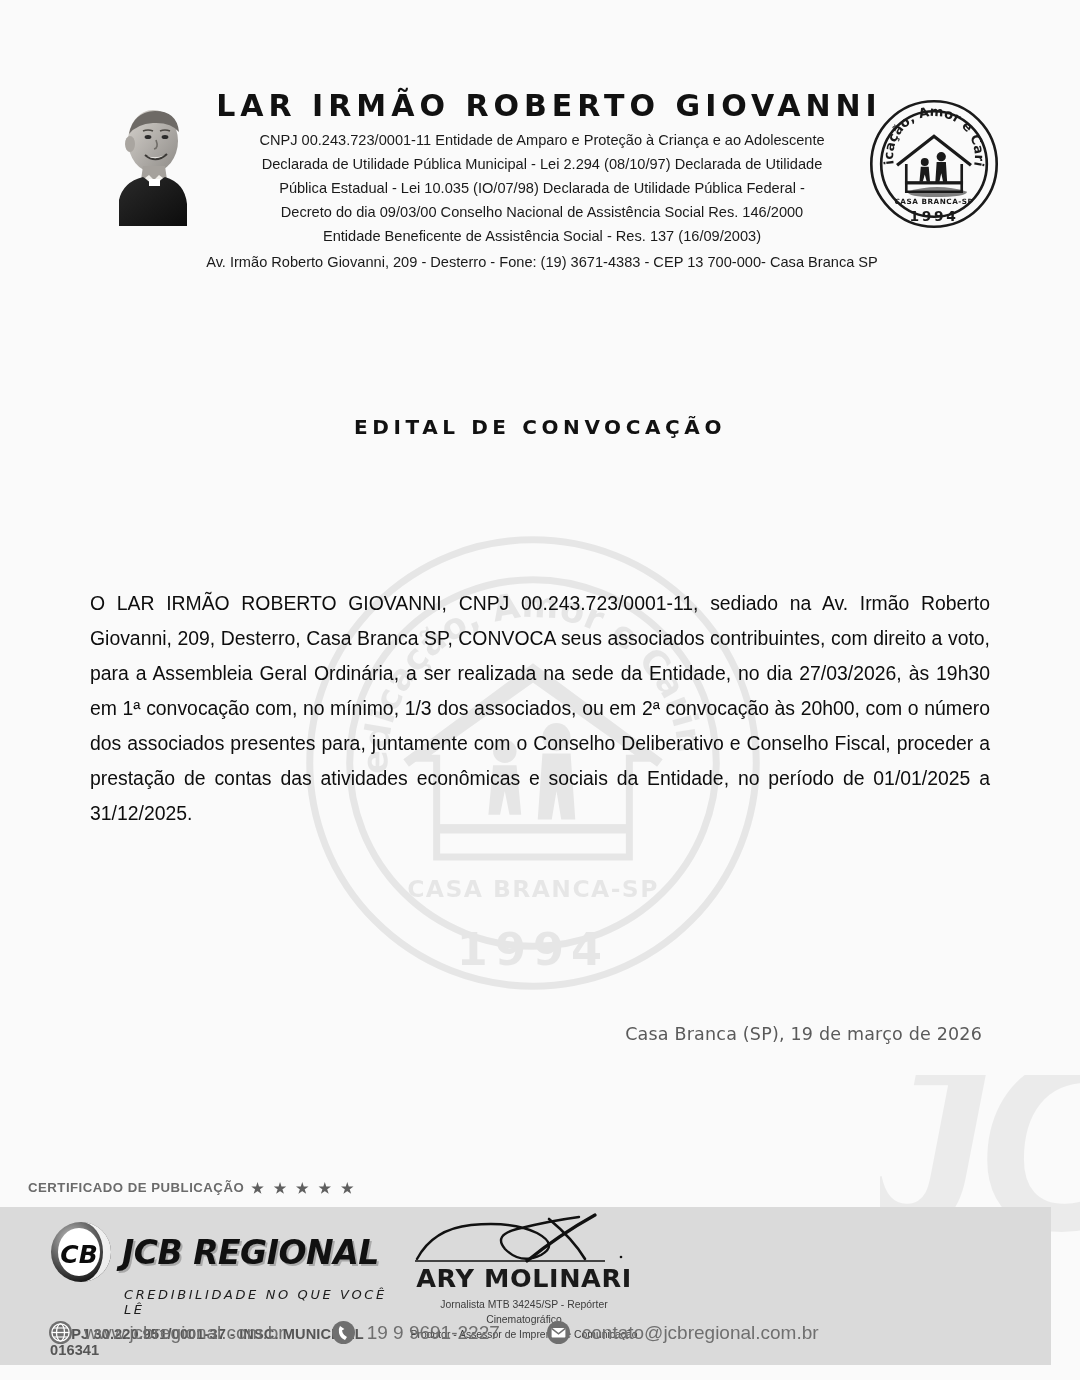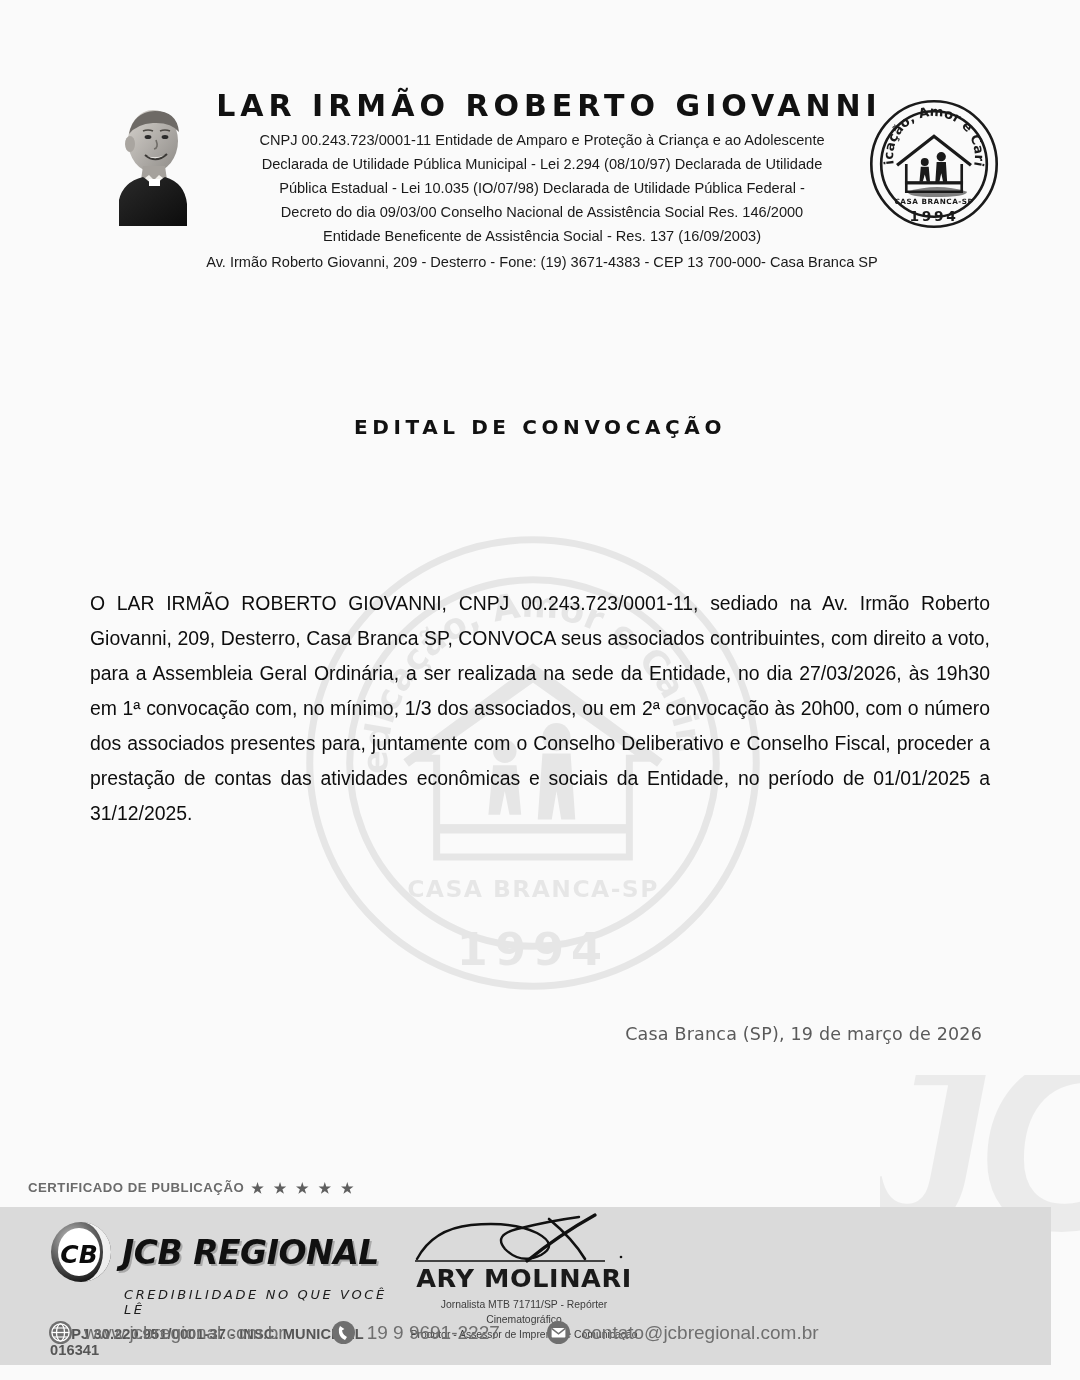--- a/index.html
+++ b/index.html
@@ -467,21 +467,21 @@
           <svg viewBox="0 0 230 58" xmlns="http://www.w3.org/2000/svg">
             <path d="M 8,46 Q 24,16 62,12 Q 104,8 128,20 Q 150,32 132,42 Q 112,52 96,36 Q 84,22 108,16 Q 140,8 170,4" fill="none" stroke="#111" stroke-width="2.4" stroke-linecap="round"></path>
             <path d="M 118,48 Q 150,22 186,2" fill="none" stroke="#111" stroke-width="3.2" stroke-linecap="round"></path>
             <path d="M 140,6 Q 164,26 176,46" fill="none" stroke="#111" stroke-width="2.6" stroke-linecap="round"></path>
             <path d="M 6,48 L 196,48" stroke="#111" stroke-width="1.4"></path>
             <circle cx="212" cy="44" r="1.3" fill="#111"></circle>
           </svg>
         </div>
         <div class="ary-name">ARY MOLINARI</div>
         <div class="ary-sub">
-          <div>Jornalista MTB 71711/SP - Repórter Cinematográfico</div>
+          <div>Jornalista MTB 34245/SP - Repórter Cinematográfico</div>
           <div>Produtor - Assessor de Imprensa e Comunicação</div>
         </div>
       </div>
 
 
       <div class="contact-strip">
 
         <div class="contact-item">
           <span class="contact-icon">
             <svg viewBox="0 0 25 25" xmlns="http://www.w3.org/2000/svg">

